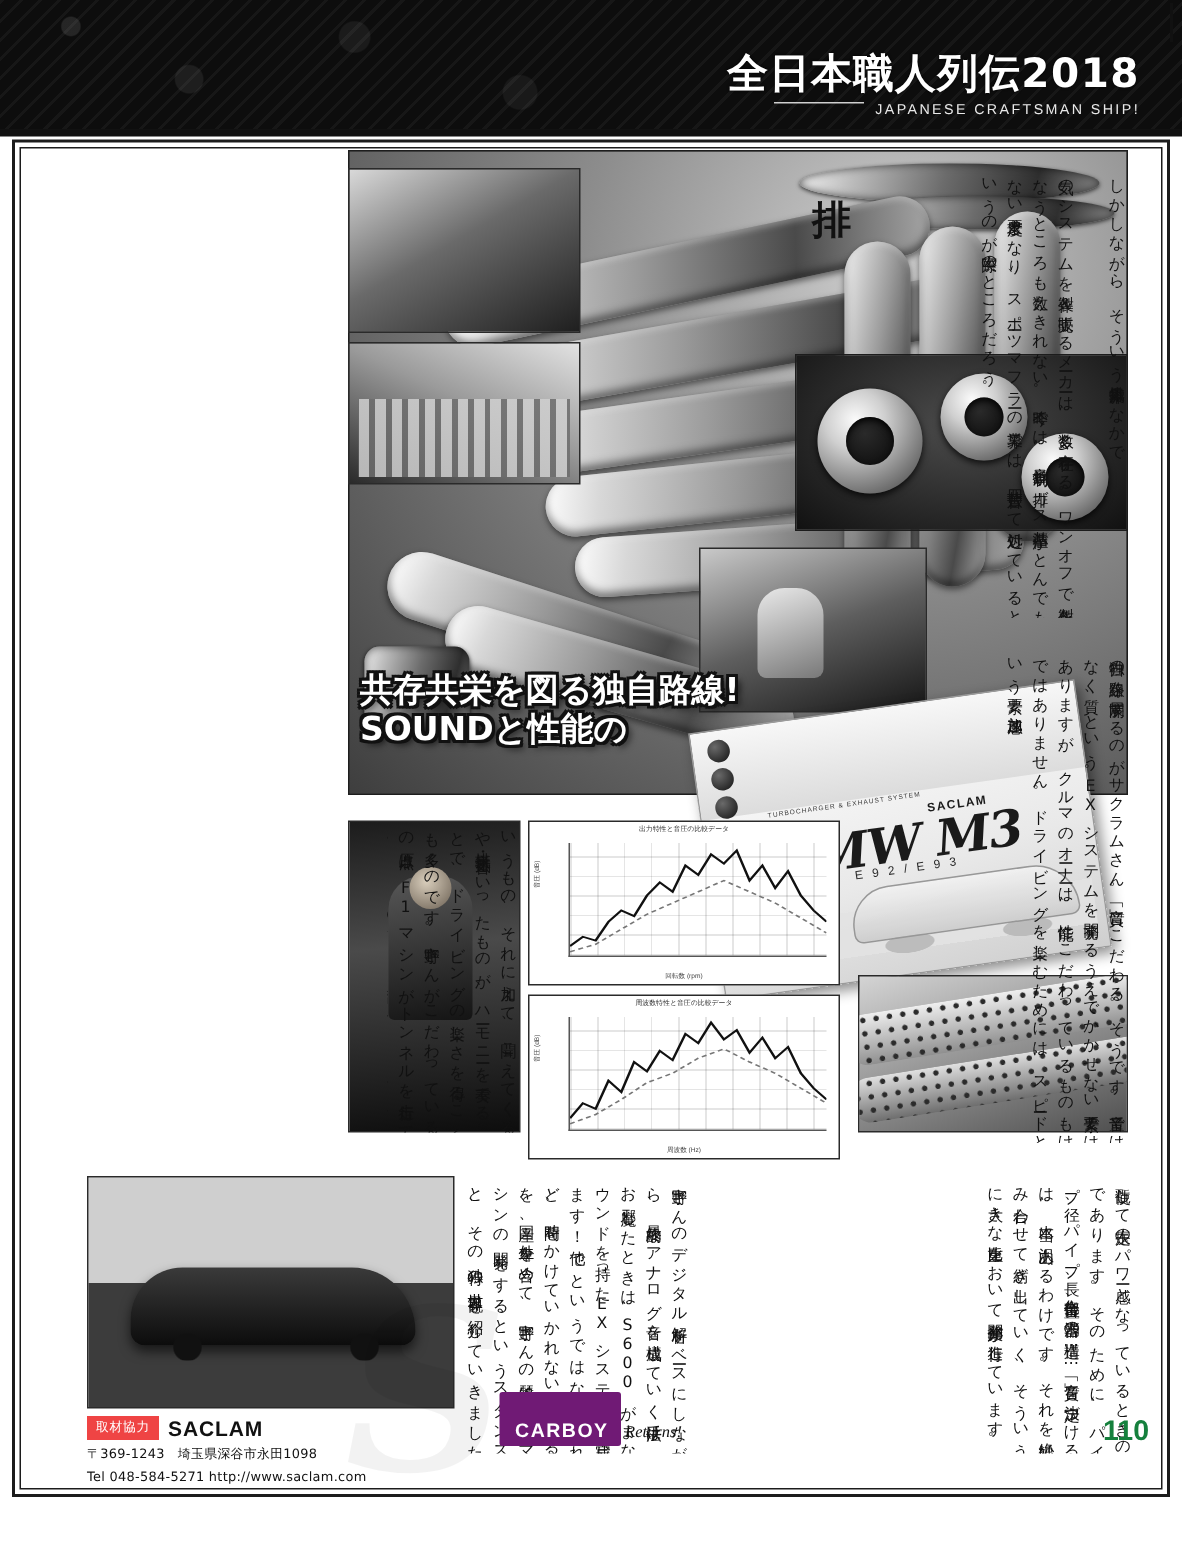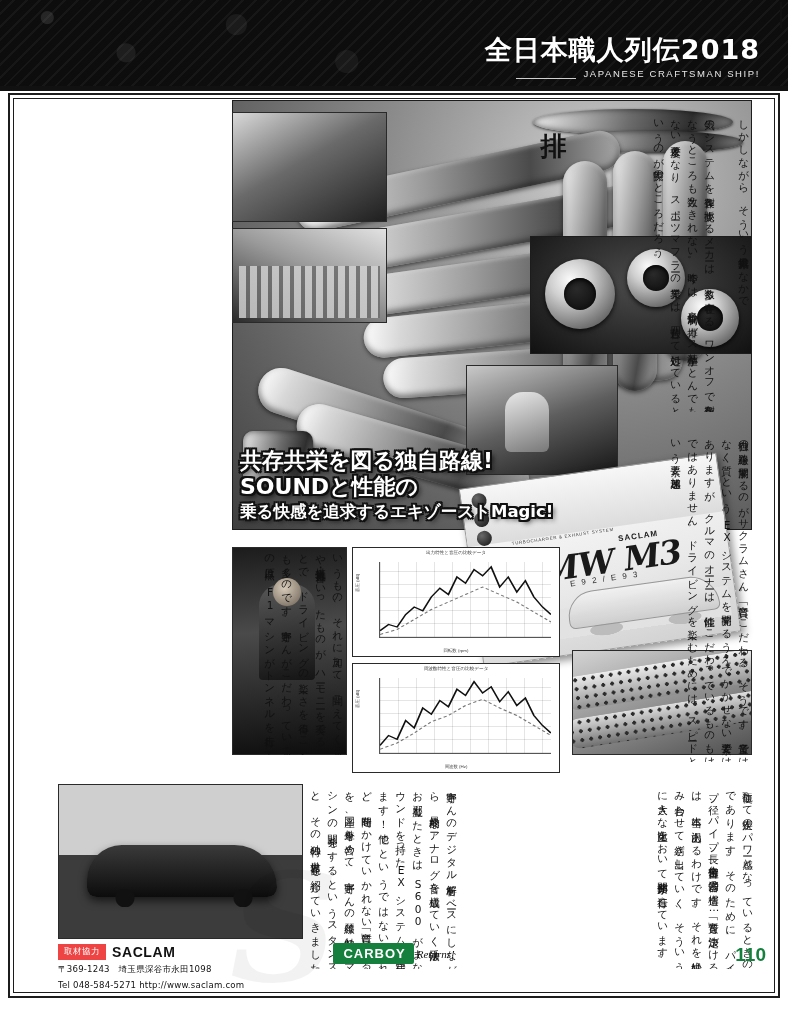--- a/index.html
+++ b/index.html
@@ -44,21 +44,21 @@
   .header-title {
     font-family: "DejaVu Sans", sans-serif;
     font-size: 27px; font-weight: bold; color: #ffffff;
     letter-spacing: 1px;
     line-height: 1;
     white-space: nowrap;
     text-shadow: 0 0 2px #000;
   }
   .header-sub-wrap {
     position: absolute; right: 28px; top: 68px;
-    display: flex; align-items: flex-end; gap: 7px; z-index: 3;
+    display: flex; align-items: flex-start; gap: 7px; z-index: 3;
   }
   .header-sub-line { width: 60px; height: 1px; background: #cfcfcf; }
   .header-sub {
     font-family: "Liberation Sans", sans-serif;
     font-size: 9.5px; color: #e8e8e8; letter-spacing: 1.6px;
     white-space: nowrap;
   }
 
   
   .frame-outer {
@@ -354,24 +354,24 @@
     letter-spacing:-6px; white-space:nowrap;
     z-index:1; pointer-events:none;
   }
 
   
   .footer-logo {
     position:absolute; left:0; right:0; bottom:12px; text-align:center;
   }
   .footer-logo .cb {
     display:inline-block;
-    background:#15803d; color:#fff;
+    background:#701a75; color:#fff;
     font-family:"Liberation Sans", sans-serif; font-weight:bold;
     font-size:13px; letter-spacing:1px;
-    padding:3px 8px 3px 10px;
+    padding:18px 8px 3px 10px;
     border-radius:2px;
   }
   .footer-logo .rt {
     display:inline-block; font-size:11px; color:#111; margin-left:3px;
     font-family:"Liberation Serif", serif; font-style:italic;
   }
   .page-num {
     position:absolute; right:22px; bottom:10px;
     font-family:"Liberation Sans", sans-serif;
     font-size:19px; font-weight:bold; color:#15803d;
@@ -438,21 +438,20 @@
     <div class="bro-tagline">TURBOCHARGER &amp; EXHAUST SYSTEM</div>
     <div class="bro-saclam">SACLAM</div>
     <div class="bro-model">BMW M3</div>
     <div class="bro-model2">E 9 2 / E 9 3</div>
     <div class="bro-car"></div>
   </div>
 
   <div class="headline">
     <div class="hl hl2">共存共栄を図る独自路線!</div>
     <div class="hl hl1">SOUNDと性能の</div>
-    <div class="hl hl3">乗る快感を追求するエキゾーストMagic!</div>
   </div>
 
   <div class="graph graph-1">
     <div class="graph-title">出力特性と音圧の比較データ</div>
     <div class="graph-plot">
       <svg class="spark" viewBox="0 0 100 60" preserveAspectRatio="none">
         <polyline fill="none" stroke="#111" stroke-width="1" points="0,55 5,50 10,52 15,42 20,36 25,39 30,28 35,21 40,26 45,12 50,17 55,6 60,11 65,4 70,20 75,12 80,24 85,15 90,28 95,36 100,42"></polyline>
         <polyline fill="none" stroke="#777" stroke-width="0.8" stroke-dasharray="2,1.5" points="0,58 10,54 20,46 30,38 40,32 50,26 60,20 70,26 80,32 90,40 100,48"></polyline>
       </svg>
     </div>

